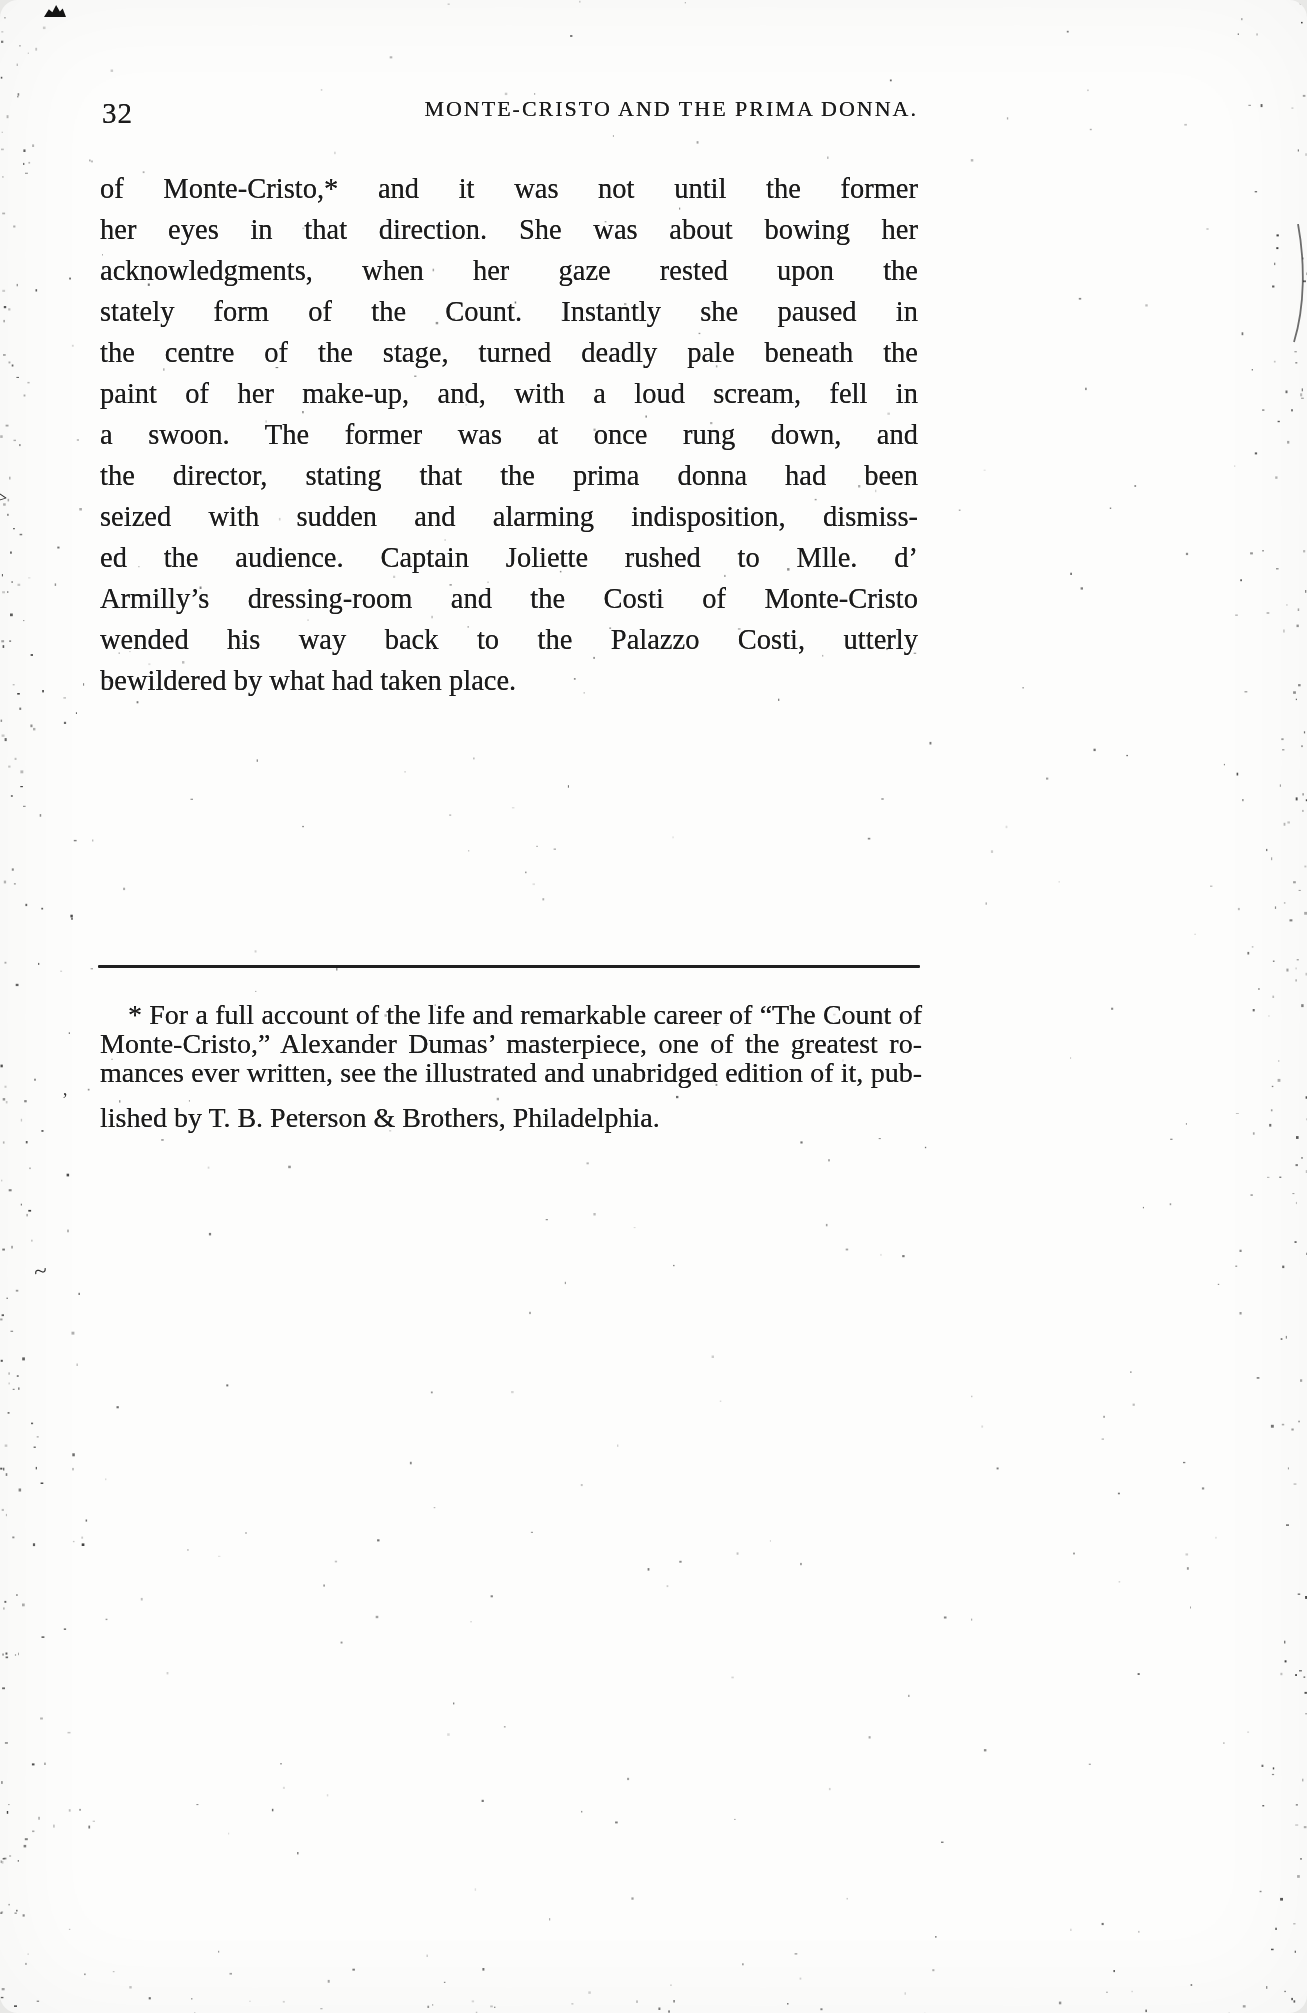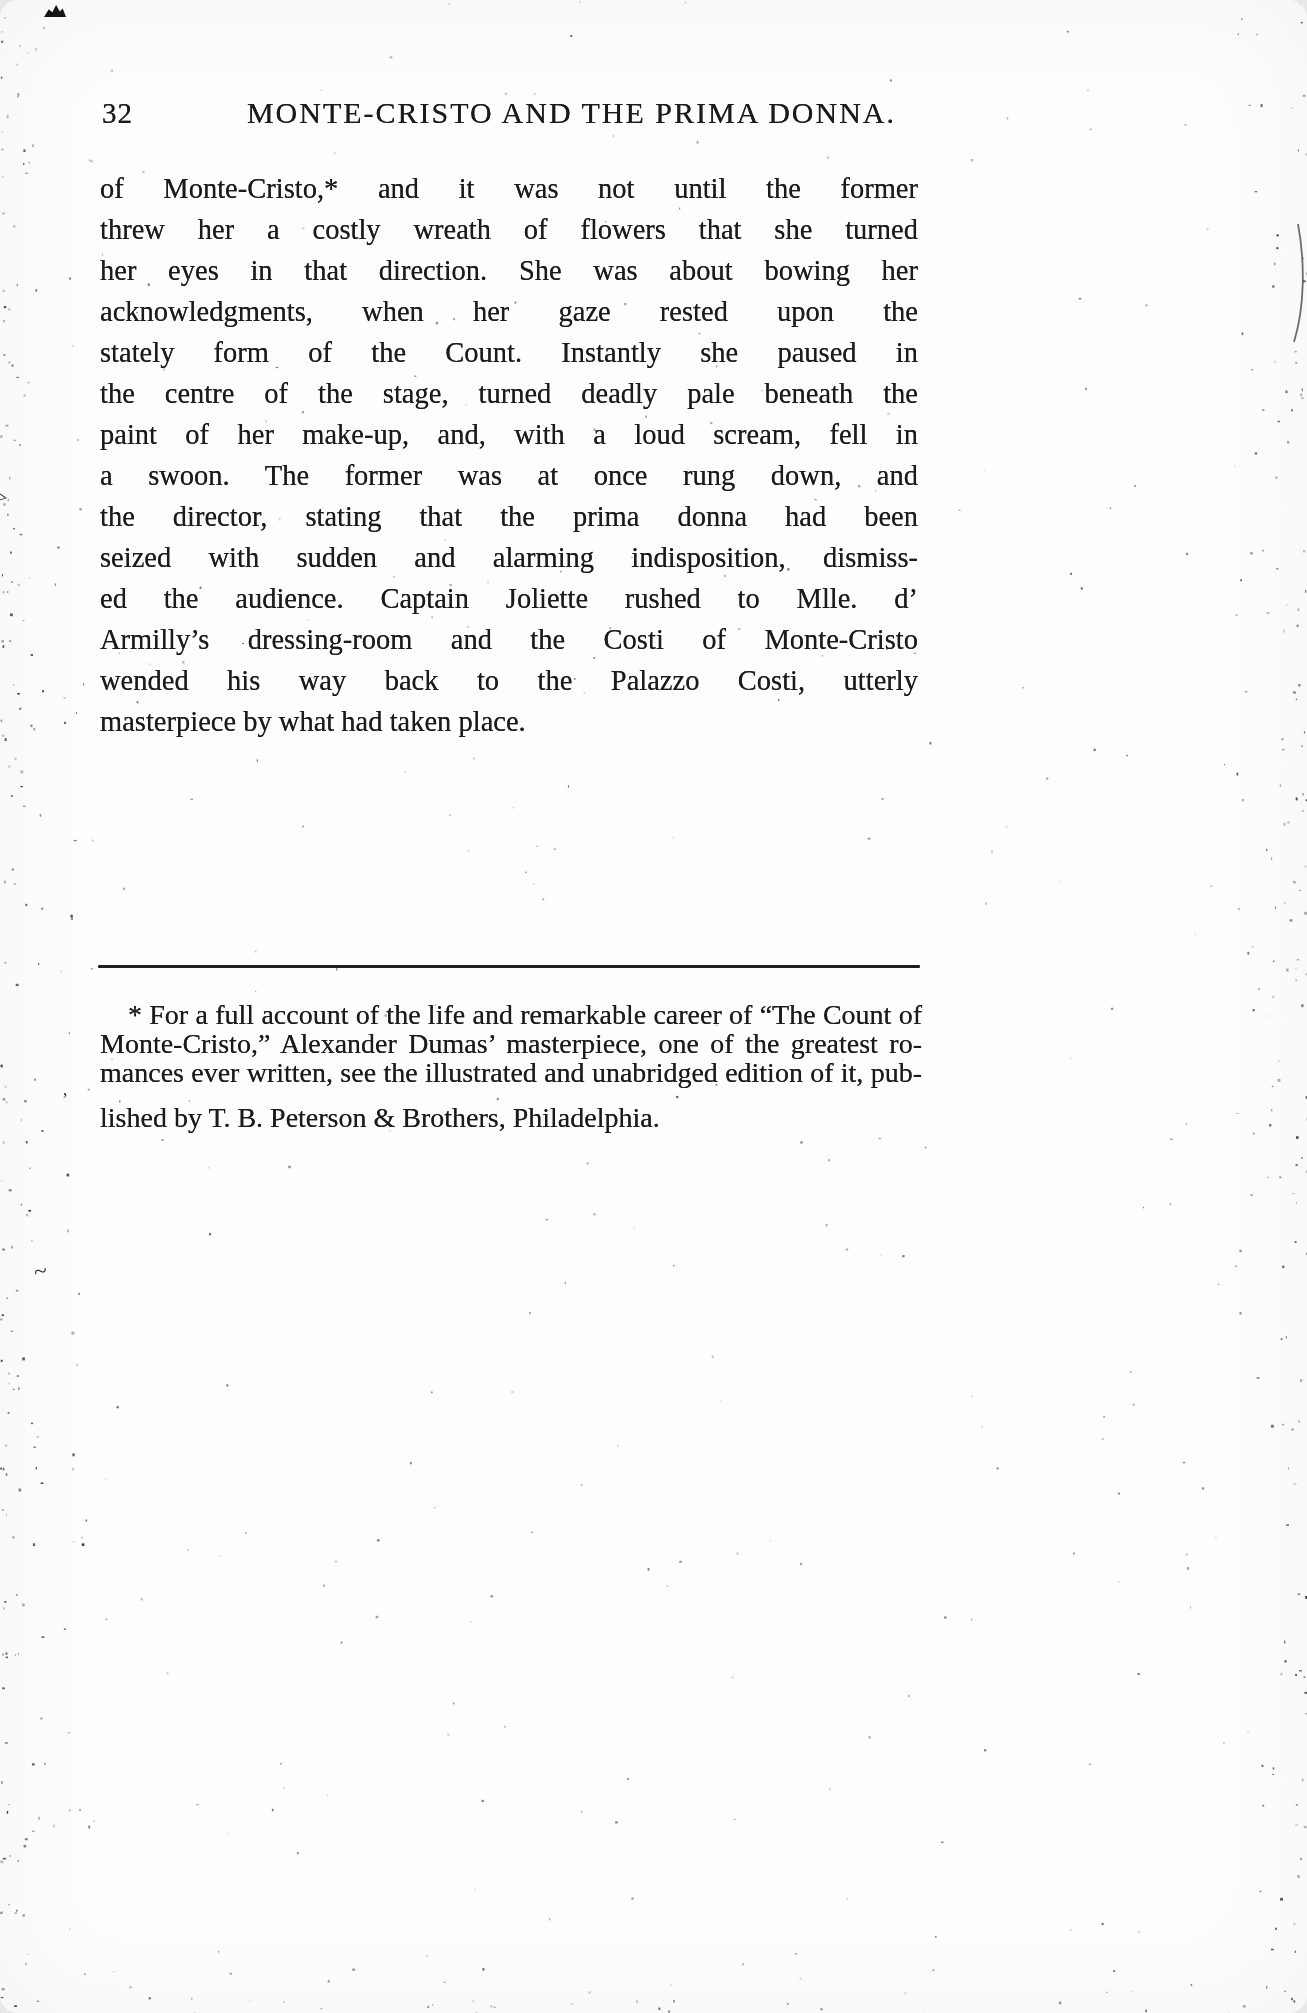--- a/index.html
+++ b/index.html
@@ -14,22 +14,22 @@
     box-shadow:inset 0 0 120px rgba(0,0,0,0.035);
     border-radius:18px;
   }
   .header-row{position:absolute;left:100px;top:96px;width:818px;height:40px;}
   .page-number{
     position:absolute;left:2px;top:1px;
     font-size:29px;letter-spacing:1px;
     text-shadow:0 0 .5px rgba(20,20,20,.9);
   }
   .running-title{
-    text-align:center;padding-left:125px;
-    font-size:30px;letter-spacing:2px;
+    text-align:right;padding-left:125px;
+    font-size:22px;letter-spacing:2px;
     text-shadow:0 0 .6px rgba(20,20,20,.9);
     white-space:nowrap;
   }
   .body-text{
     position:absolute;left:100px;top:168px;width:818px;
     font-size:28.5px;line-height:41px;
     text-shadow:0 0 .55px rgba(20,20,20,.85);
   }
   .bline{
     text-align:justify;text-align-last:justify;
@@ -64,33 +64,32 @@
 
 <div class="page">
 
   <div class="header-row">
     <span class="page-number">32</span>
     <div class="running-title">MONTE-CRISTO AND THE PRIMA DONNA.</div>
   </div>
 
   <div class="body-text">
     <div class="bline">of Monte-Cristo,* and it was not until the former</div>
-    <div class="bline">threw her a costly wreath of flowers that she turned</div>
     <div class="bline">her eyes in that direction.  She was about bowing her</div>
     <div class="bline">acknowledgments, when her gaze rested upon the</div>
     <div class="bline">stately form of the Count.  Instantly she paused in</div>
     <div class="bline">the centre of the stage, turned deadly pale beneath the</div>
     <div class="bline">paint of her make-up, and, with a loud scream, fell in</div>
     <div class="bline">a swoon.  The former was at once rung down, and</div>
     <div class="bline">the director, stating that the prima donna had been</div>
     <div class="bline">seized with sudden and alarming indisposition, dismiss-</div>
     <div class="bline">ed the audience.  Captain Joliette rushed to Mlle. d’</div>
     <div class="bline">Armilly’s dressing-room and the Costi of Monte-Cristo</div>
     <div class="bline">wended his way back to the Palazzo Costi, utterly</div>
-    <div class="bline last">masterpiece by what had taken place.</div>
+    <div class="bline last">bewildered by what had taken place.</div>
   </div>
 
   <div class="rule"></div>
 
   <div class="footnote">
     <div class="fline indent">* For a full account of the life and remarkable career of “The Count of</div>
     <div class="fline">Monte-Cristo,” Alexander Dumas’ masterpiece, one of the greatest ro-</div>
     <div class="fline">mances ever written, see the illustrated and unabridged edition of it, pub-</div>
     <div class="fline last">lished by T. B. Peterson &amp; Brothers, Philadelphia.</div>
   </div>

